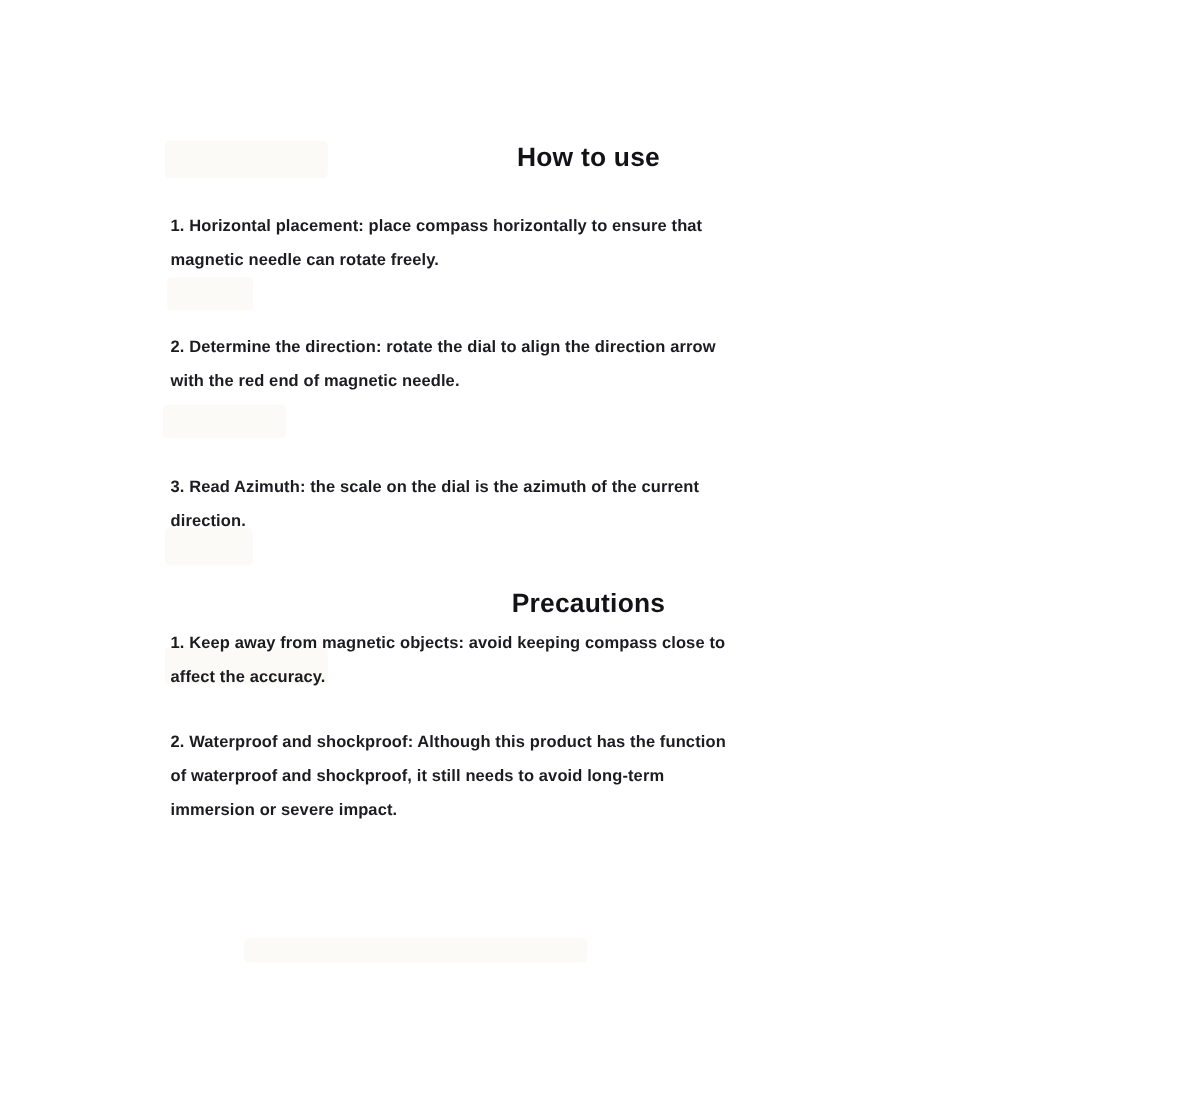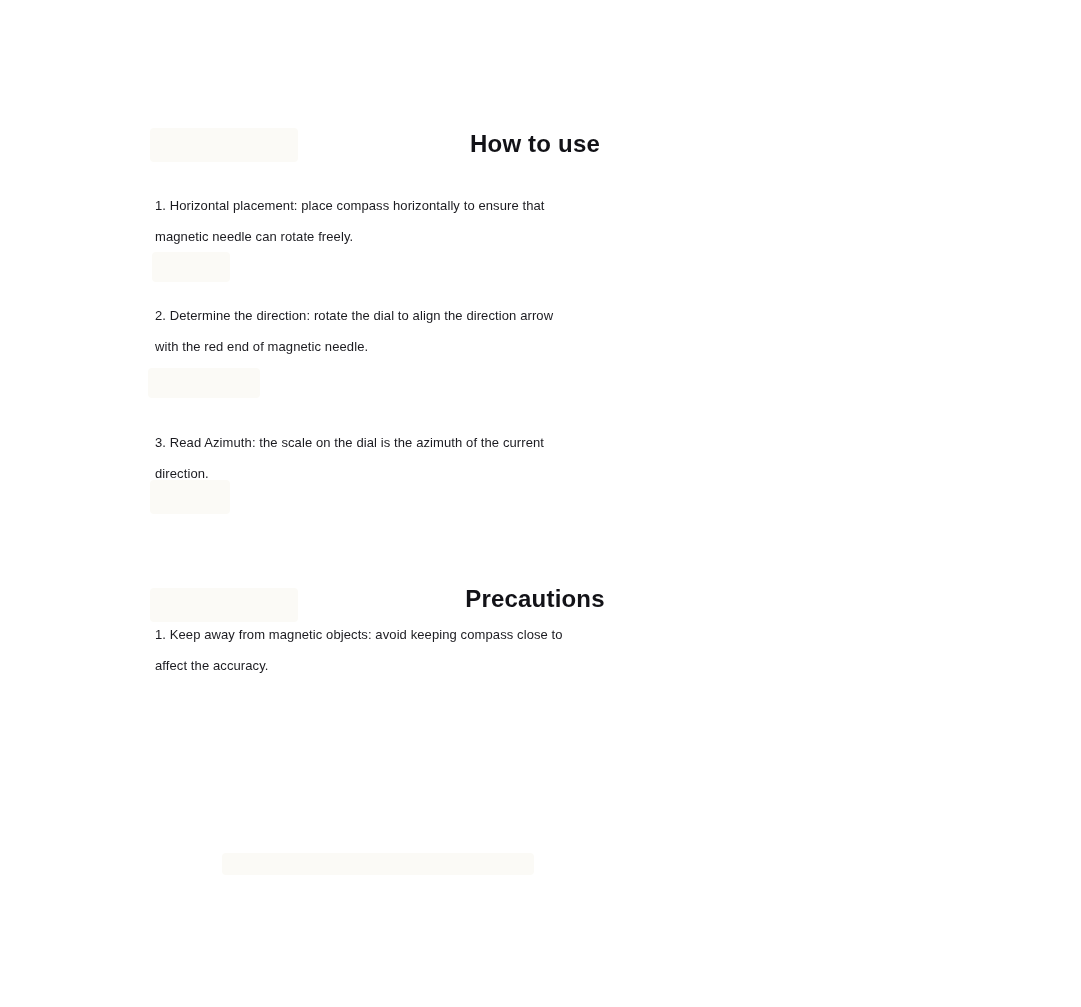--- a/index.html
+++ b/index.html
@@ -30,37 +30,37 @@
     line-height: 40px;
     font-weight: 700;
     color: #121217;
     letter-spacing: 0.2px;
     text-align: center;
     width: 760px;
   }
 
   .step {
     width: 782px;
-    font-size: 13px;
+    font-size: 15px;
     line-height: 31px;
-    font-weight: 400;
+    font-weight: 700;
     color: #1b1b20;
     letter-spacing: 0.1px;
   }
 
   .line { display: block; white-space: nowrap; }
 
   
   .title-how          { margin-top: 0; }
   .step-1             { margin-top: 26px; }
   .step-2             { margin-top: 48px; }
   .step-3             { margin-top: 65px; }
 
   
-  .title-precautions  { margin-top: 90px; }
+  .title-precautions  { margin-top: 40px; }
   .precaution-1       { }
   .precaution-2       { margin-top: 28px; }
 
   
   .ghost {
     position: absolute;
     background: #fbfaf6;
     border-radius: 4px;
   }
   .ghost-1 { left: 150px; top: 128px; width: 148px; height: 34px; }
@@ -104,16 +104,21 @@
     </section>
 
     <section>
       <h1 class="section-title title-precautions">Precautions</h1>
 
       <p class="step precaution-1">
         <span class="line">1. Keep away from magnetic objects: avoid keeping compass close to</span>
         <span class="line">affect the accuracy.</span>
       </p>
 
+      <p class="step precaution-2">
+        <span class="line">2. Waterproof and shockproof: Although this product has the function</span>
+        <span class="line">of waterproof and shockproof, it still needs to avoid long-term</span>
+        <span class="line">immersion or severe impact.</span>
+      </p>
     </section>
 
   </div>
 </div>
 
 </body></html>

